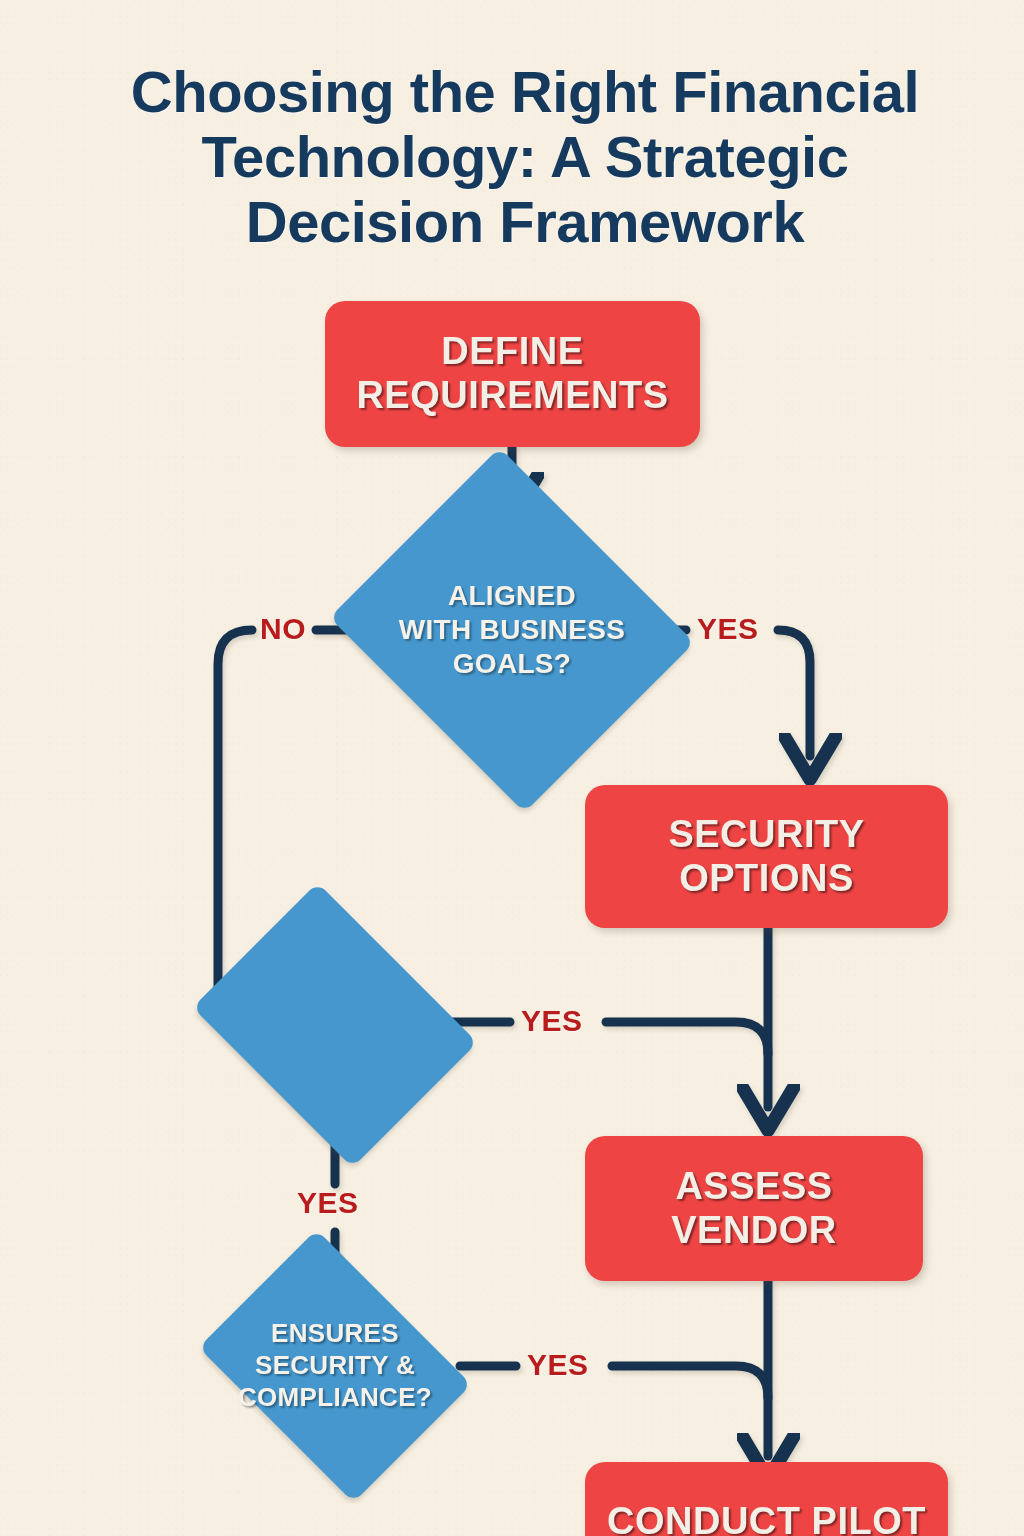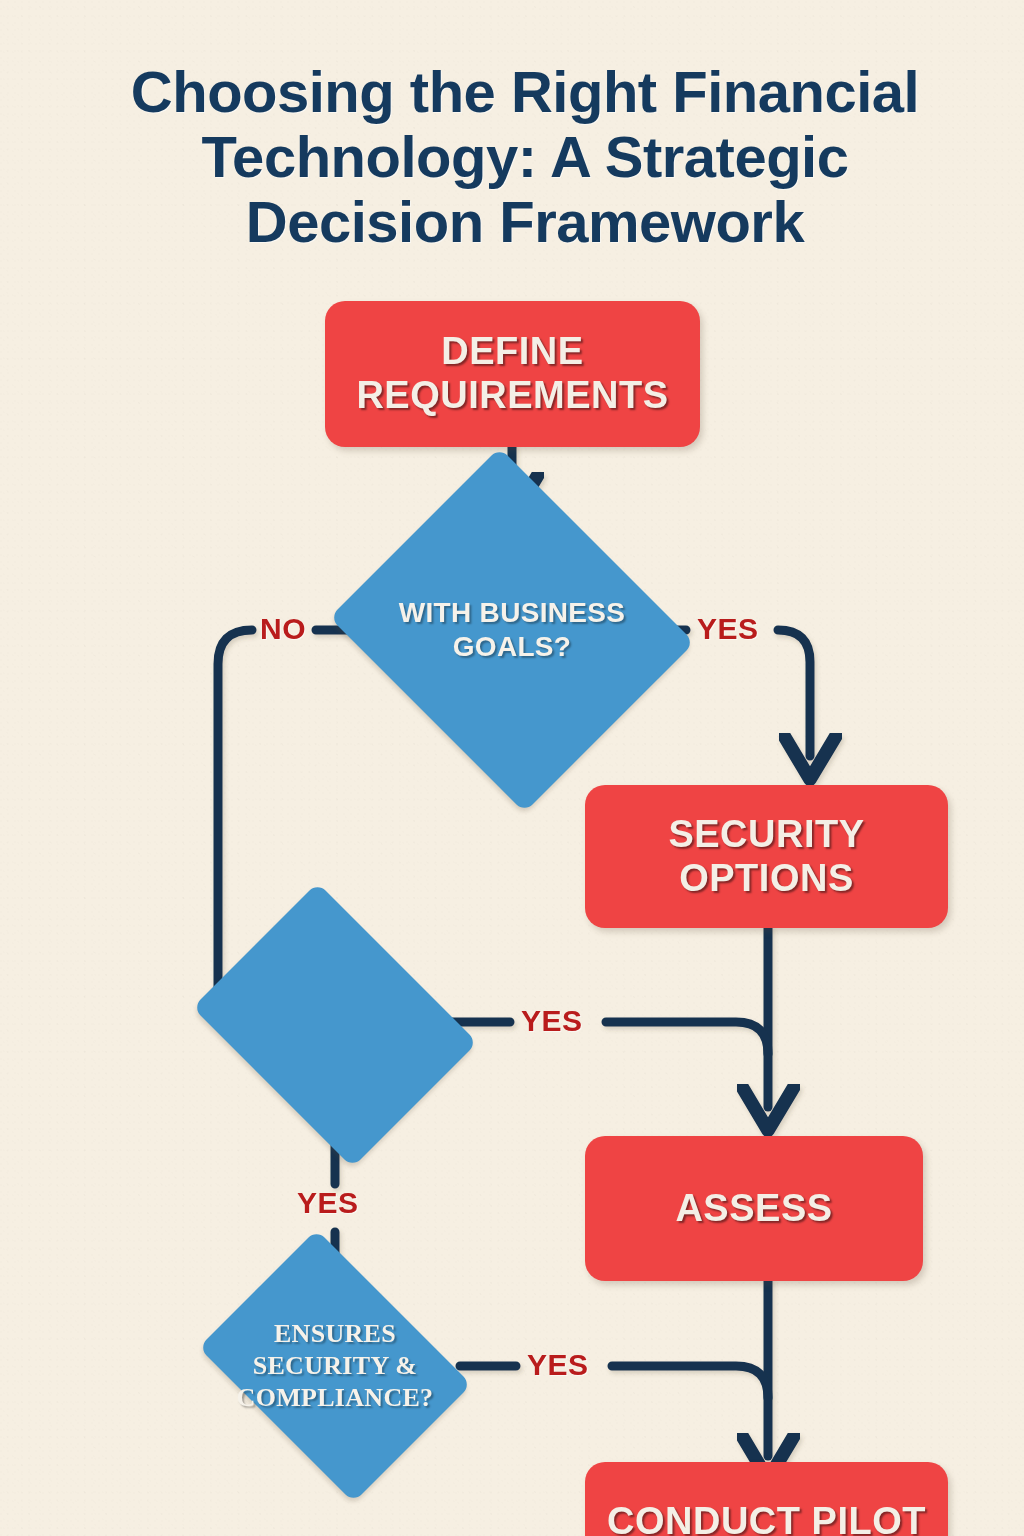--- a/index.html
+++ b/index.html
@@ -152,43 +152,45 @@
   <div class="pbox" style="left:325px; top:301px; width:375px; height:146px; font-size:38px;">
     <div>
       <div>DEFINE</div>
       <div>REQUIREMENTS</div>
     </div>
   </div>
 
   <div class="dwrap" style="left:317px; top:460px; width:390px; height:340px;">
     <div class="dshape"></div>
     <div class="dtext" style="font-size:28px;">
+      <div>ALIGNED</div>
       <div>WITH BUSINESS</div>
       <div>GOALS?</div>
     </div>
   </div>
 
   <div class="pbox" style="left:585px; top:785px; width:363px; height:143px; font-size:38px;">
     <div>
       <div>SECURITY</div>
       <div>OPTIONS</div>
     </div>
   </div>
 
   <div class="dwrap" style="left:175px; top:900px; width:320px; height:250px;">
     <div class="dshape"></div>
   </div>
 
   <div class="pbox" style="left:585px; top:1136px; width:338px; height:145px; font-size:38px;">
     <div>
       <div>ASSESS</div>
-    </div>
-  </div>
-
-  <div class="dwrap" style="left:180px; top:1248px; width:310px; height:236px;font-family:Liberation Serif, serif;">
+      <div>VENDOR</div>
+    </div>
+  </div>
+
+  <div class="dwrap" style="left:180px; top:1248px; width:310px; height:236px;">
     <div class="dshape"></div>
     <div class="dtext" style="font-size:26px;">
       <div>ENSURES</div>
       <div>SECURITY &amp;</div>
       <div>COMPLIANCE?</div>
     </div>
   </div>
 
   <div class="pbox" style="left:585px; top:1462px; width:363px; height:120px; font-size:38px;">
     <div>

